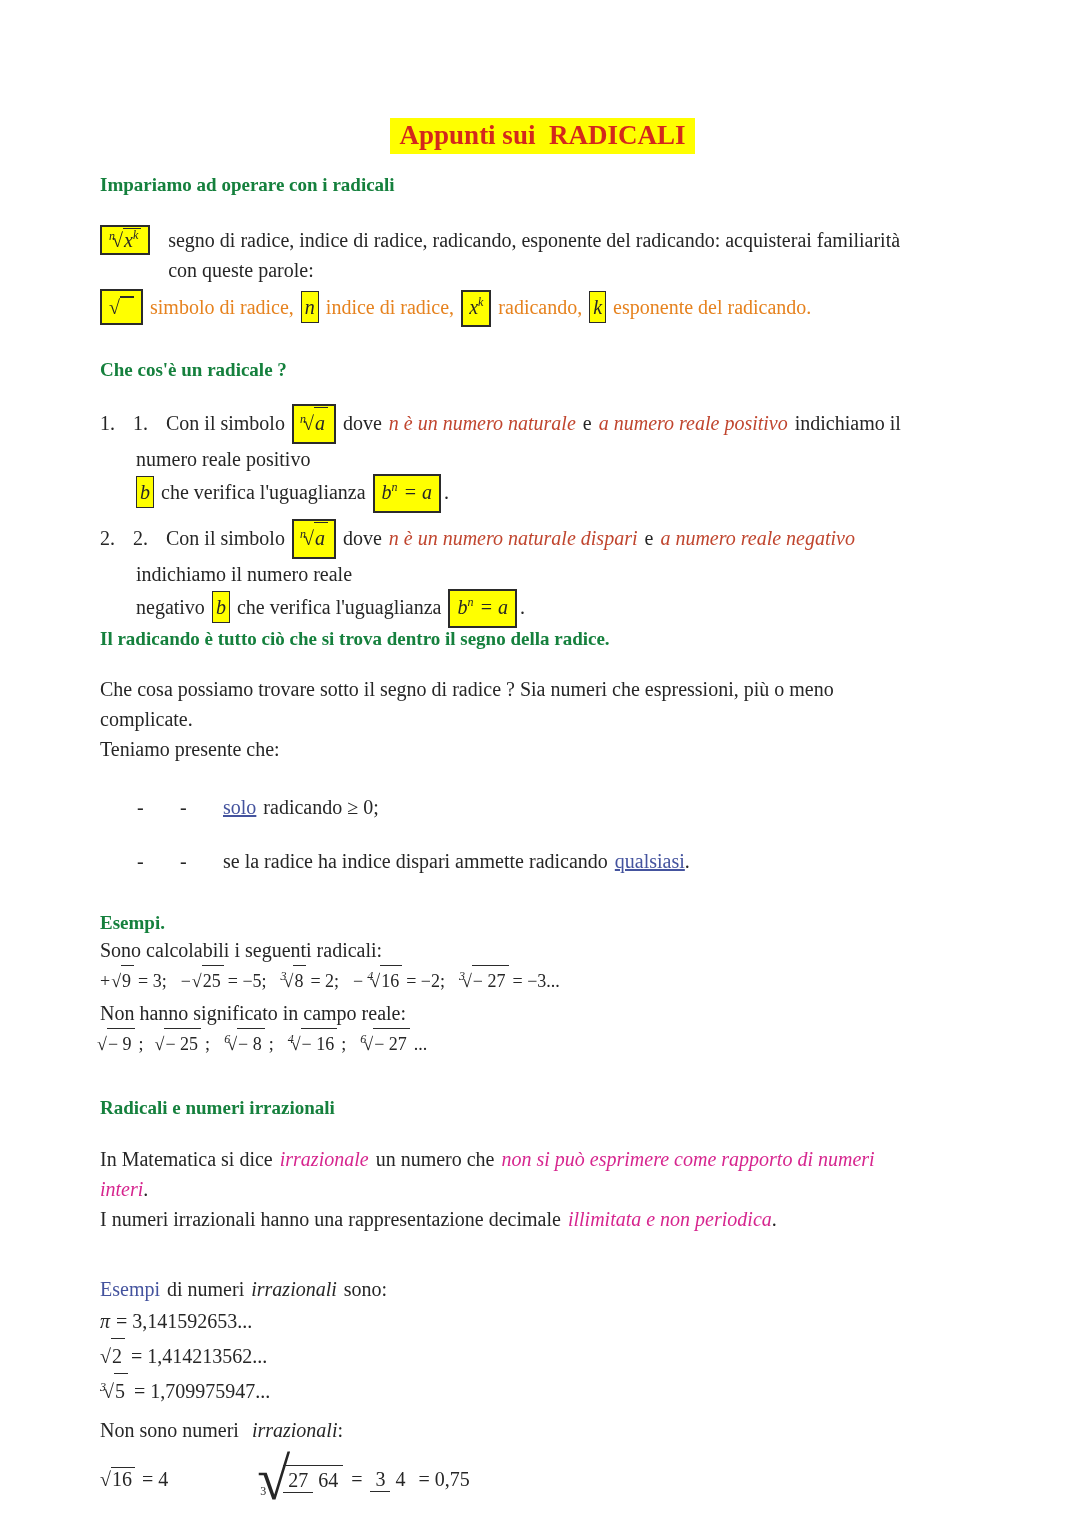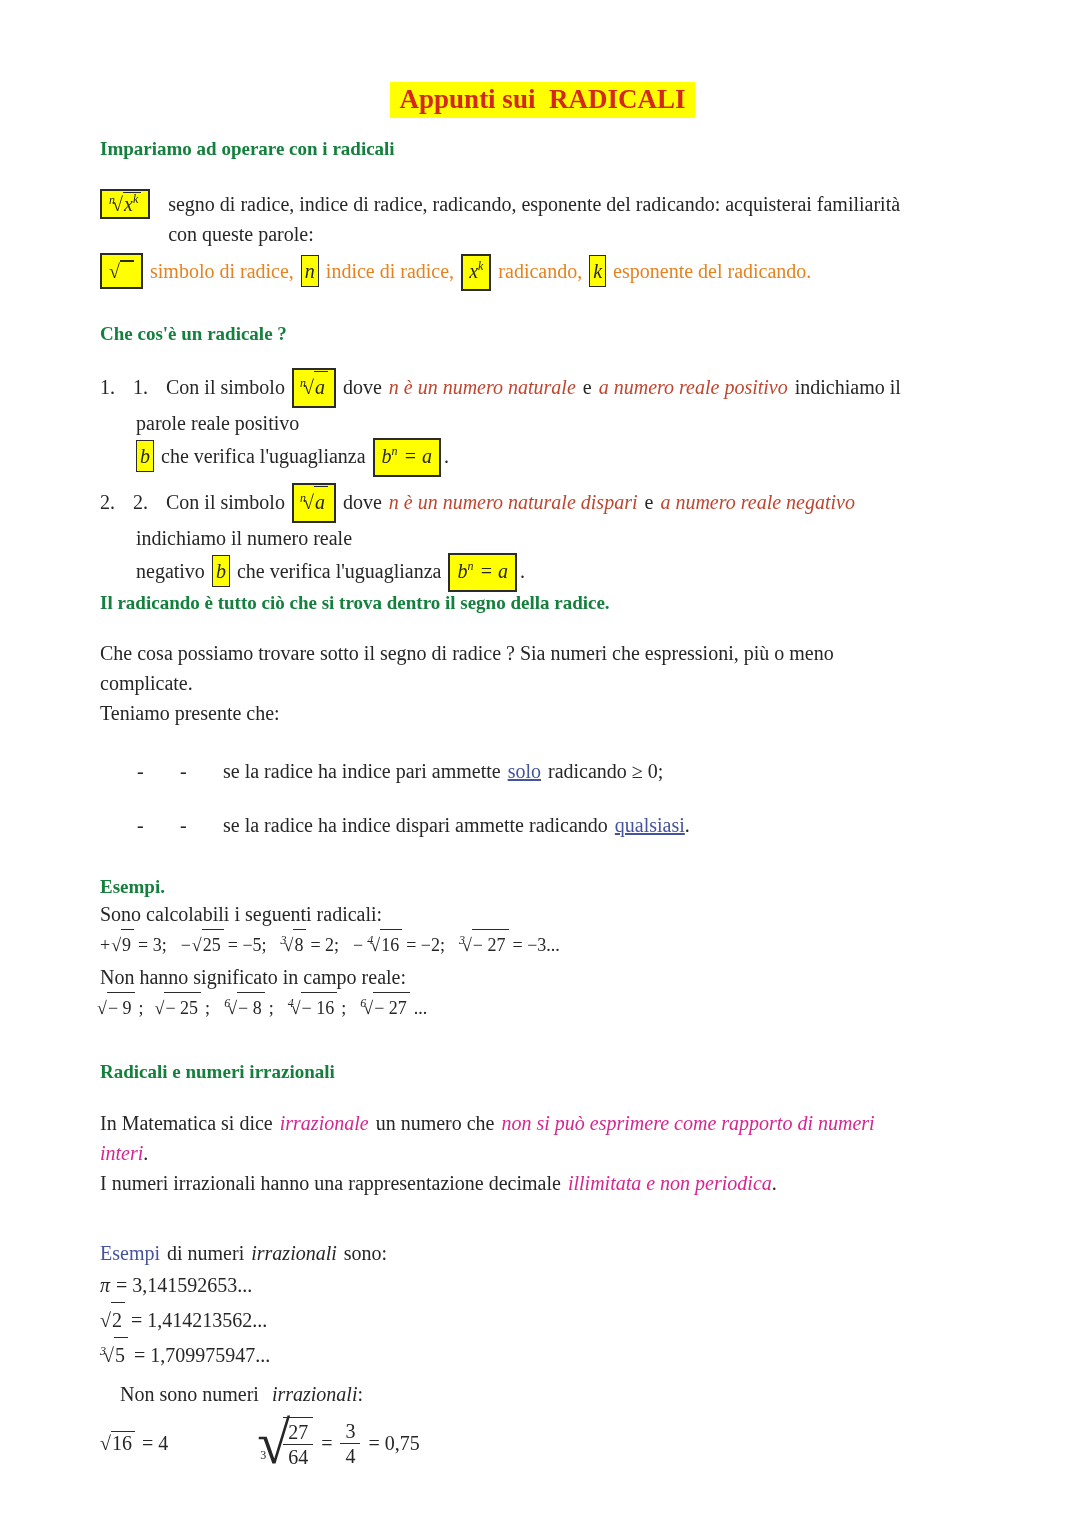--- a/index.html
+++ b/index.html
@@ -1,21 +1,21 @@
 <!DOCTYPE html>
 <html><head>
 <meta charset="utf-8">
 <style>
   * { box-sizing: border-box; }
   html, body { margin: 0; padding: 0; background: #ffffff; }
   .page {
     width: 1080px; height: 1528px; background: #ffffff; overflow: hidden;
     font-family: "Liberation Serif", serif; color: #262626; font-size: 20px;
   }
-  .content { padding: 82px 95px 0 100px; }
+  .content { padding: 118px 95px 0 100px; }
   .center { text-align: center; }
   .hl-title {
     display: inline-block; background: #ffff00; color: #d3281c;
     font-weight: 700; font-size: 27px; padding: 2px 10px 3px; white-space: pre;
   }
   .h-green { color: #15803d; font-weight: 700; font-size: 19px; line-height: 1.2; }
   .txt { line-height: 30px; }
   .line { display: flex; align-items: baseline; column-gap: 7px; line-height: 30px; flex-wrap: nowrap; }
   .it { font-style: italic; }
   .brick { color: #c0452e; font-style: italic; }
@@ -38,21 +38,21 @@
   .introrow { display: flex; align-items: flex-start; column-gap: 18px; margin-top: 28px; }
   .numline .n1 { width: 26px; flex: none; }
   .numline .n2 { width: 26px; flex: none; }
   .cont { margin-left: 36px; }
   .bullet { display: flex; align-items: baseline; column-gap: 7px; margin-left: 37px; line-height: 30px; }
   .bullet .d1 { width: 36px; flex: none; }
   .bullet .d2 { width: 36px; flex: none; }
   .mathrow { display: flex; align-items: baseline; font-size: 18px; line-height: 30px; }
   .mitem { display: inline-flex; align-items: baseline; column-gap: 4px; margin-right: 14px; }
   .irrline { display: flex; align-items: baseline; column-gap: 6px; line-height: 34px; }
-  .fr { display: inline-flex; flex-direction: column; text-align: left; line-height: 1.2; }
+  .fr { display: inline-flex; flex-direction: row; text-align: left; line-height: 1.2; }
   .fr .nu { border-bottom: 1.6px solid #2b2b2b; padding: 0 5px; }
   .fr .de { padding: 0 5px; }
   .finrow { display: flex; align-items: center; margin-top: 6px; }
   .g1 { display: inline-flex; align-items: baseline; column-gap: 7px; }
   .bigrad { display: inline-flex; align-items: center; margin-left: 92px; }
   .bigix { font-size: 12px; display: inline-block; margin-right: -9px; transform: translateY(12px); z-index: 1; }
   .bigsg { font-size: 60px; line-height: 0.95; font-weight: 400; }
   .underbar { border-top: 1.7px solid #2b2b2b; padding-top: 2px; margin-left: -7px; }
   .fineq { margin: 0 8px; }
   .vinc { display: inline-block; width: 14px; border-top: 2px solid #2b2b2b; transform: translateY(-16px); }
@@ -115,21 +115,21 @@
             <span class="sg">√</span>
             <span class="uc"><i>a</i></span>
           </span>
         </span>
         <span>dove</span>
         <span class="brick">n è un numero naturale</span>
         <span>e</span>
         <span class="brick">a numero reale positivo</span>
         <span>indichiamo il</span>
       </div>
-      <div class="txt cont">parole reale positivo</div>
+      <div class="txt cont">numero reale positivo</div>
       <div class="line cont">
         <span class="hlbox">b</span>
         <span>che verifica l'uguaglianza</span>
         <span class="ybox">
           <i>b</i>
             <span class="e">n</span>
             <span class="eqr">= a</span>
         </span>
         <span class="tight">.</span>
       </div>
@@ -168,21 +168,20 @@
 
     <div style="margin-top:24px;">
       <div class="txt">Che cosa possiamo trovare sotto il segno di radice ? Sia numeri che espressioni, più o meno</div>
       <div class="txt">complicate.</div>
       <div class="txt">Teniamo presente che:</div>
     </div>
 
     <div class="bullet" style="margin-top:28px;">
       <span class="d1">-</span>
       <span class="d2">-</span>
-      <span>se la radice ha indice pari ammette</span>
       <span class="blue-u">solo</span>
       <span>radicando ≥ 0;</span>
     </div>
     <div class="bullet" style="margin-top:24px;">
       <span class="d1">-</span>
       <span class="d2">-</span>
       <span>se la radice ha indice dispari ammette radicando</span>
       <span class="nogap">
           <span class="blue-u">qualsiasi</span>
           <span>.</span>
@@ -326,21 +325,21 @@
     </div>
     <div class="irrline">
       <span class="rad">
           <span class="ix">3</span>
           <span class="sg">√</span>
           <span class="uc">5</span>
         </span>
       <span>= 1,709975947...</span>
     </div>
 
-    <div class="line" style="margin-top:4px;margin-left:20px;">
+    <div class="line" style="margin-top:4px;">
       <span>Non sono numeri</span>
       <span class="nogap" style="margin-left:6px;">
           <span class="it">irrazionali</span>
           <span>:</span>
         </span>
     </div>
 
     <div class="finrow">
       <span class="g1">
         <span class="rad">

